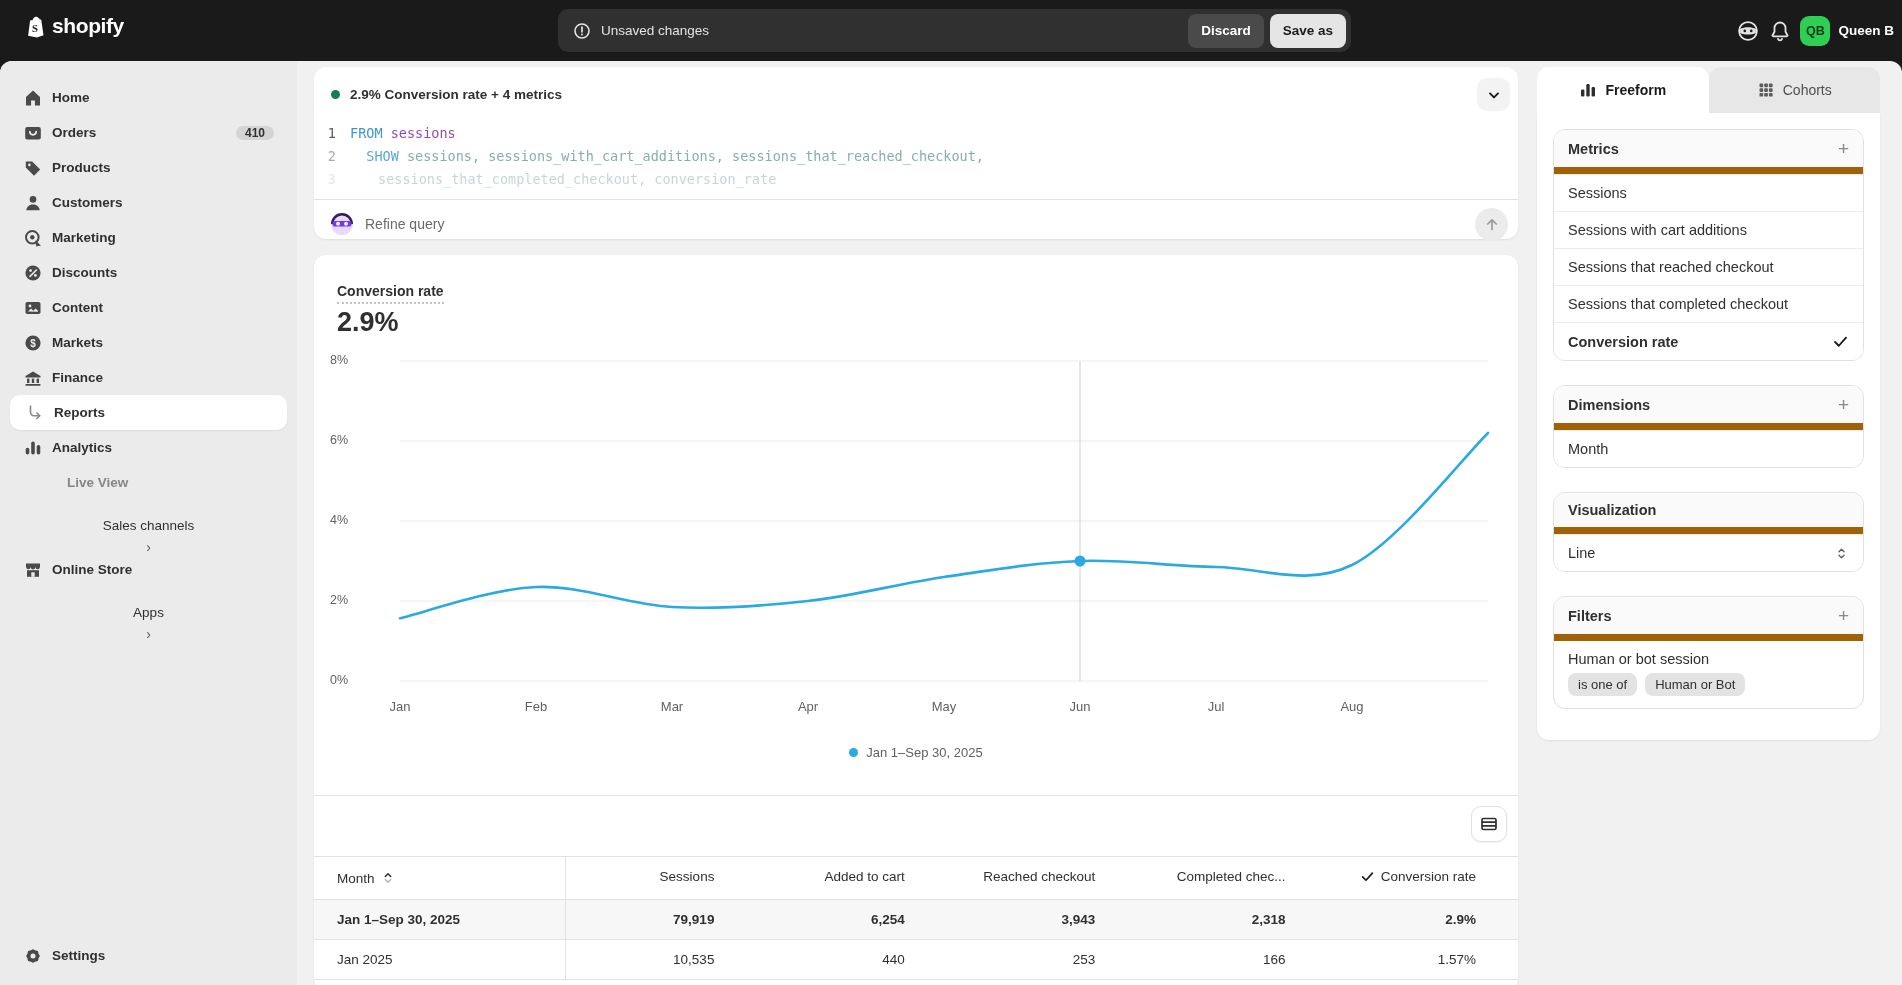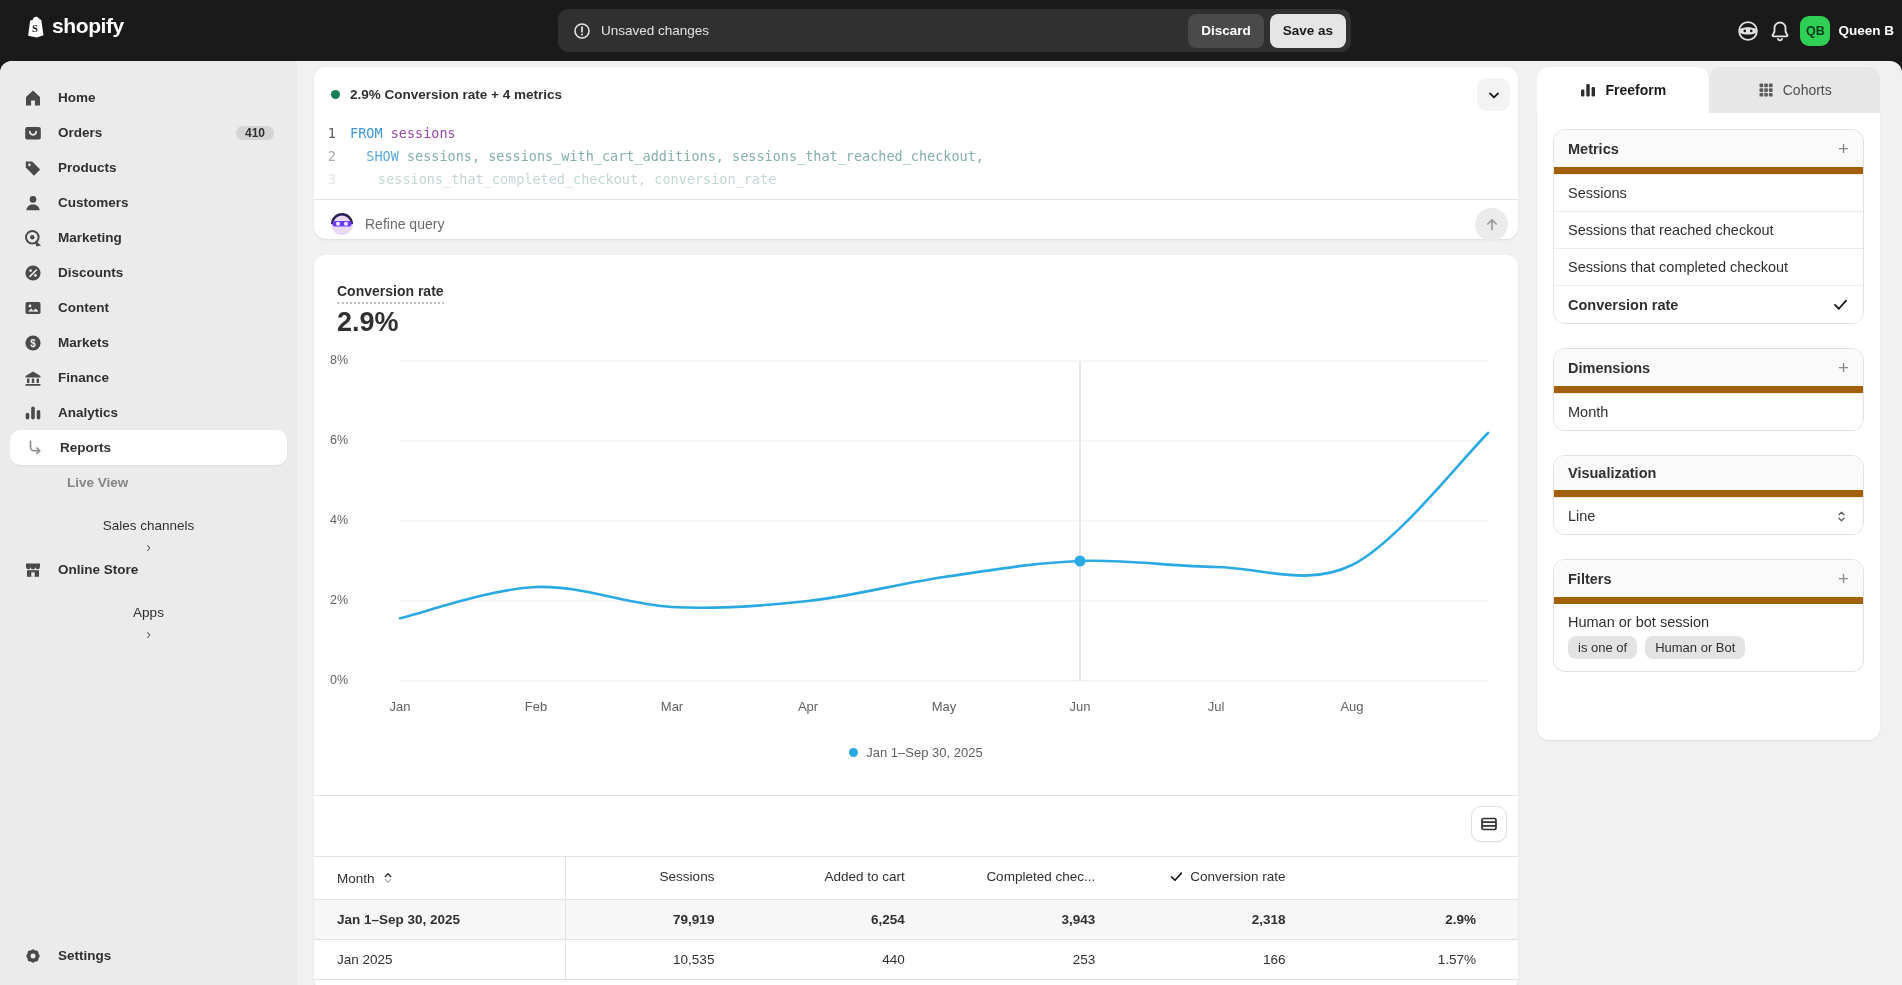--- a/index.html
+++ b/index.html
@@ -22,21 +22,21 @@
   .avatar { width:30px; height:30px; border-radius:9px; background:#2fce54; color:#083a1c; font-size:12.5px;
     font-weight:700; display:flex; align-items:center; justify-content:center; }
   .avatar-name { color:#fff; font-size:13.5px; font-weight:600; }
 
   
   .frame { position:absolute; left:0; top:61px; width:1902px; height:924px; background:#f1f1f1;
     border-radius:12px 12px 0 0; overflow:hidden; }
 
   
   .sidebar { position:absolute; left:0; top:0; width:297px; height:100%; background:#ebebeb; padding-top:19px; }
-  .side-item { height:35px; margin:0 10px; border-radius:10px; display:flex; align-items:center; gap:15px;
+  .side-item { height:35px; margin:0 10px; border-radius:10px; display:flex; align-items:center; gap:9px;
     padding:0 13px; font-size:13.5px; font-weight:550; color:#303030; cursor:pointer; }
   .side-item .icn { width:20px; height:20px; flex:none; }
   .side-item .badge { margin-left:auto; background:#d4d4d4; border-radius:8px; font-size:12px; font-weight:550;
     padding:0 9px; color:#303030; }
   .side-item.active { background:#fff; box-shadow:0 1px 2px rgba(0,0,0,.06); font-weight:650; }
   .side-item.sub { padding-left:15px; }
   .side-item.muted { color:#868686; padding-left:57px; }
   .side-head { margin:18px 10px 4px; padding:0 13px; height:30px; display:flex; align-items:center; gap:6px;
     font-size:13.5px; color:#303030; cursor:pointer;flex-direction:column; }
   .side-head .chev { color:#5c5c5c; font-size:14px; }
@@ -215,34 +215,34 @@
     <div class="side-item">
       <svg class="icn" viewBox="0 0 20 20" fill="#4a4a4a">
           <path d="M2.5 8 10 3.6 17.5 8v1.6h-15z"></path>
           <rect x="4" y="10.6" width="2.4" height="4.4"></rect>
           <rect x="8.8" y="10.6" width="2.4" height="4.4"></rect>
           <rect x="13.6" y="10.6" width="2.4" height="4.4"></rect>
           <rect x="2.5" y="15.9" width="15" height="1.8" rx=".5"></rect>
         </svg>
       <span>Finance</span>
     </div>
-    <div class="side-item">
-      <svg class="icn" viewBox="0 0 20 20" fill="#4a4a4a">
-          <rect x="2.7" y="9.8" width="3.6" height="6.7" rx="1.8"></rect>
-          <rect x="8.2" y="3.4" width="3.6" height="13.1" rx="1.8"></rect>
-          <rect x="13.7" y="7" width="3.6" height="9.5" rx="1.8"></rect>
-        </svg>
-      <span>Analytics</span>
-    </div>
     <div class="side-item active sub">
       <svg class="icn" viewBox="0 0 20 20" fill="none" stroke="#8a8a8a" stroke-width="1.6">
           <path d="M5.5 2.5v6.8a3.4 3.4 0 0 0 3.4 3.4h5.3"></path>
           <path d="M11.4 9.5l3.3 3.2-3.3 3.2"></path>
         </svg>
       <span>Reports</span>
+    </div>
+    <div class="side-item">
+      <svg class="icn" viewBox="0 0 20 20" fill="#4a4a4a">
+          <rect x="2.7" y="9.8" width="3.6" height="6.7" rx="1.8"></rect>
+          <rect x="8.2" y="3.4" width="3.6" height="13.1" rx="1.8"></rect>
+          <rect x="13.7" y="7" width="3.6" height="9.5" rx="1.8"></rect>
+        </svg>
+      <span>Analytics</span>
     </div>
     <div class="side-item muted">
       <span>Live View</span>
     </div>
 
     <div class="side-head">
       <span>Sales channels</span>
       <span class="chev">›</span>
     </div>
     <div class="side-item">
@@ -362,20 +362,21 @@
       <div class="trow head">
         <div class="month-h">
           <span>Month</span>
           <svg width="16" height="16" viewBox="0 0 20 20" fill="none">
               <path d="M6.6 8 10 4.6 13.4 8" stroke="#303030" stroke-width="1.8" stroke-linecap="round" stroke-linejoin="round"></path>
               <path d="M6.6 12 10 15.4 13.4 12" stroke="#b5b5b5" stroke-width="1.8" stroke-linecap="round" stroke-linejoin="round"></path>
             </svg>
         </div>
         <div>Sessions</div>
         <div>Added to cart</div>
+        <div>Reached checkout</div>
         <div>Completed chec...</div>
         <div><span class="conv-h">
           <svg width="15" height="15" viewBox="0 0 20 20">
                 <path d="M3.5 10.5 8 15 16.5 5.5" stroke="#1a1a1a" stroke-width="2.2" fill="none" stroke-linecap="round" stroke-linejoin="round"></path>
               </svg>
           <span>Conversion rate</span>
             </span>
         </div>
       </div>
       <div class="trow total">
@@ -425,20 +426,23 @@
     <div class="rbody">
       <div class="pcard">
         <div class="pcard-head">
             <span>Metrics</span>
             <span class="plus">+</span>
           </div>
         <div class="pitem">
             <span>Sessions</span>
           </div>
         <div class="pitem">
+            <span>Sessions with cart additions</span>
+          </div>
+        <div class="pitem">
             <span>Sessions that reached checkout</span>
           </div>
         <div class="pitem">
             <span>Sessions that completed checkout</span>
           </div>
         <div class="pitem checked">
           <span>Conversion rate</span>
           <span class="right">
               <svg width="17" height="17" viewBox="0 0 20 20">
                 <path d="M3.5 10.5 8 15 16.5 5.5" stroke="#1a1a1a" stroke-width="2.2" fill="none" stroke-linecap="round" stroke-linejoin="round"></path>

